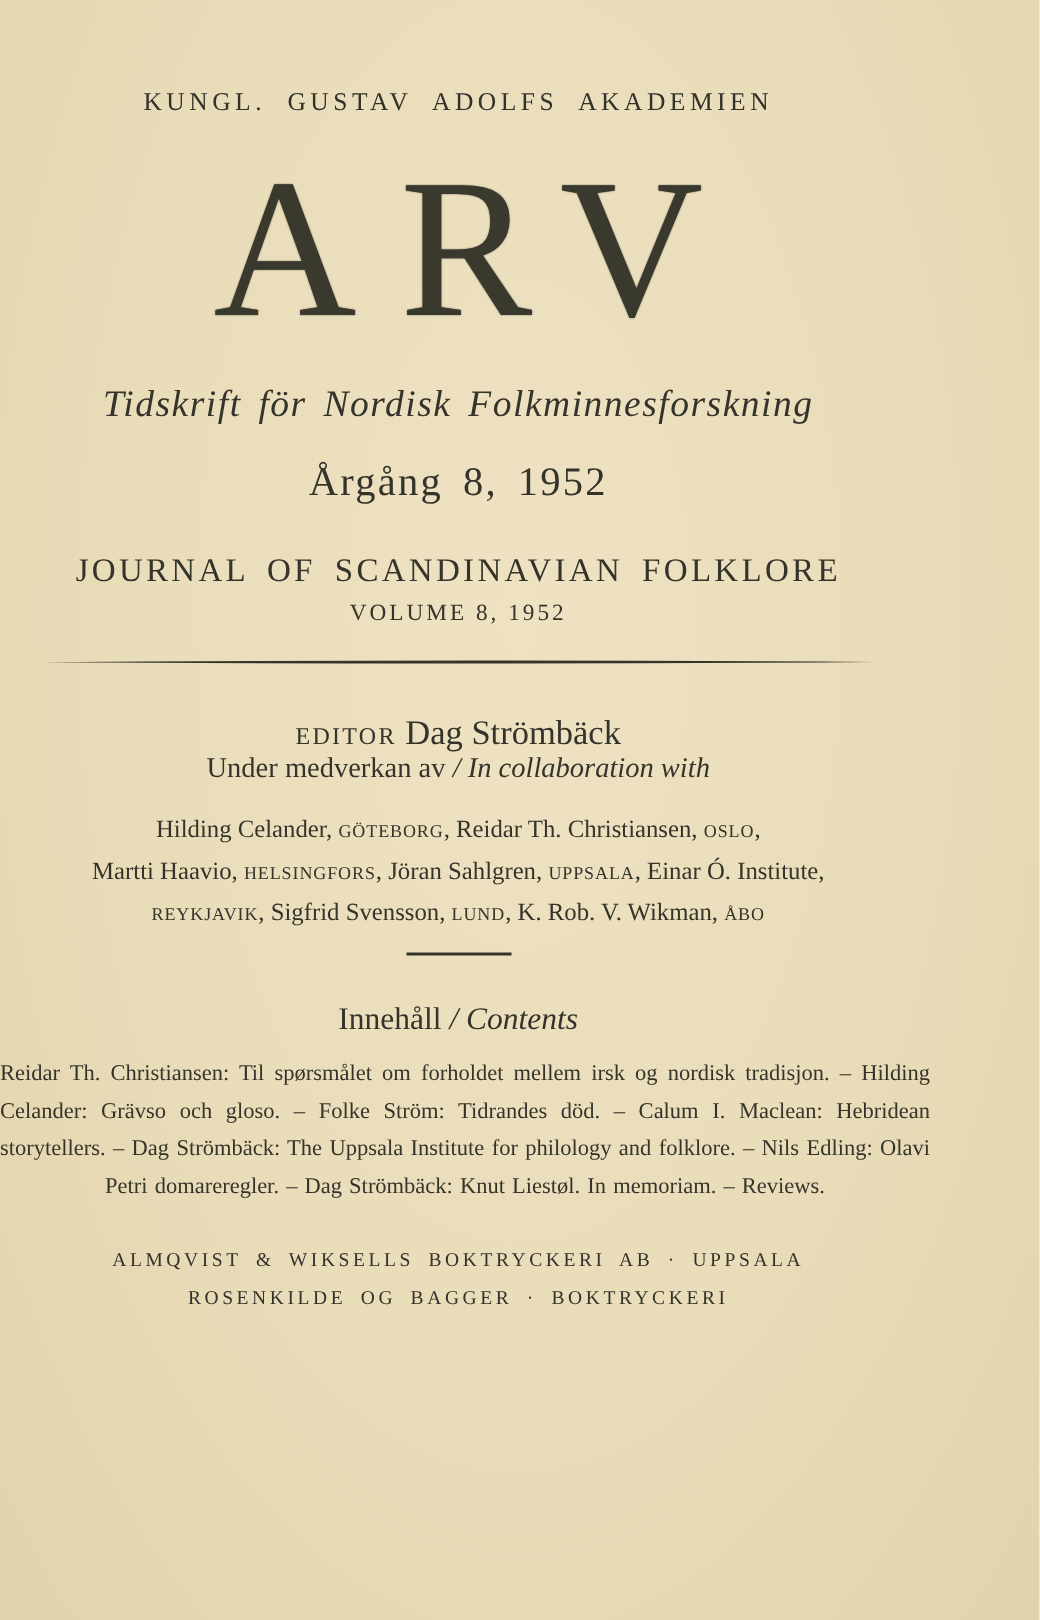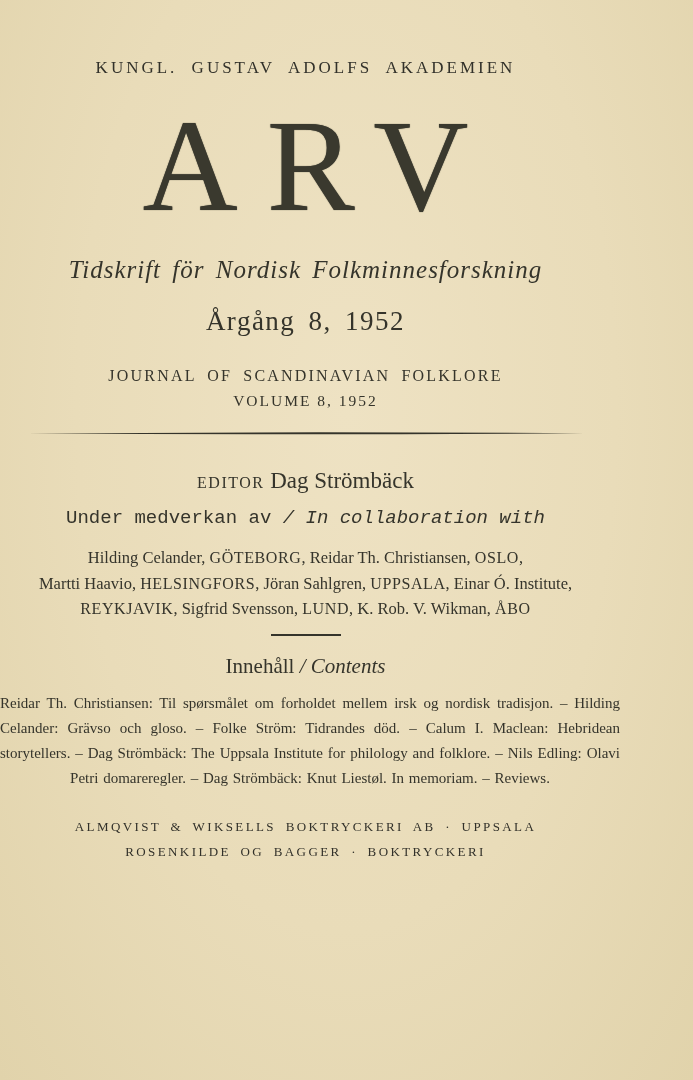--- a/index.html
+++ b/index.html
@@ -28,44 +28,44 @@
     margin-top: 24px;
     font-style: italic;
     font-size: 25px; letter-spacing: 1px; word-spacing: 4px;
   }
   .volume-sv {
     margin-top: 22px;
     font-size: 27px; letter-spacing: 1.5px; word-spacing: 5px;
   }
   .journal-en {
     margin-top: 30px;
-    font-size: 16px; letter-spacing: 2.2px; word-spacing: 5px;
+    font-size: 22px; letter-spacing: 2.2px; word-spacing: 5px;
   }
   .volume-en {
     margin-top: 7px;
     font-size: 15.5px; letter-spacing: 2px;
   }
   .rule-wide { margin-top: 21px; height: 5px; }
   .rule-wide svg { display: block; margin: 0 auto; }
 
   .editor-line { margin-top: 32px; font-size: 23px; }
   .seg-sc-label { font-size: 16px; letter-spacing: 1.5px; }
   .seg-editor-name { font-size: 23px; }
 
-  .collab-intro { margin-top: 13px; font-size: 19px; font-family: Liberation Mono, monospace; }
+  .collab-intro { font-size: 19px; }
   .seg-slash { font-style: italic; }
   .seg-italic { font-style: italic; }
 
   .collab-lines { margin-top: 16px; font-size: 16.5px; line-height: 25.5px; }
   .collab-line { white-space: nowrap; }
-  .seg-sc { font-size: 16px; letter-spacing: 0.6px; }
+  .seg-sc { font-size: 12px; letter-spacing: 0.6px; }
 
   .rule-short { margin: 12px auto 0 auto; width: 70px; height: 2px; background: #35342b; }
 
-  .contents-heading { margin-top: 18px; font-size: 21px; }
+  .contents-heading { margin-top: 30px; font-size: 21px; }
 
   .contents-text {
     margin: 12px auto 0 auto;
     width: 620px;
     font-size: 15px; line-height: 25px;
     text-align: justify; text-align-last: center;
     word-spacing: 1px;
   }
 
   .publishers { margin-top: 28px; }

